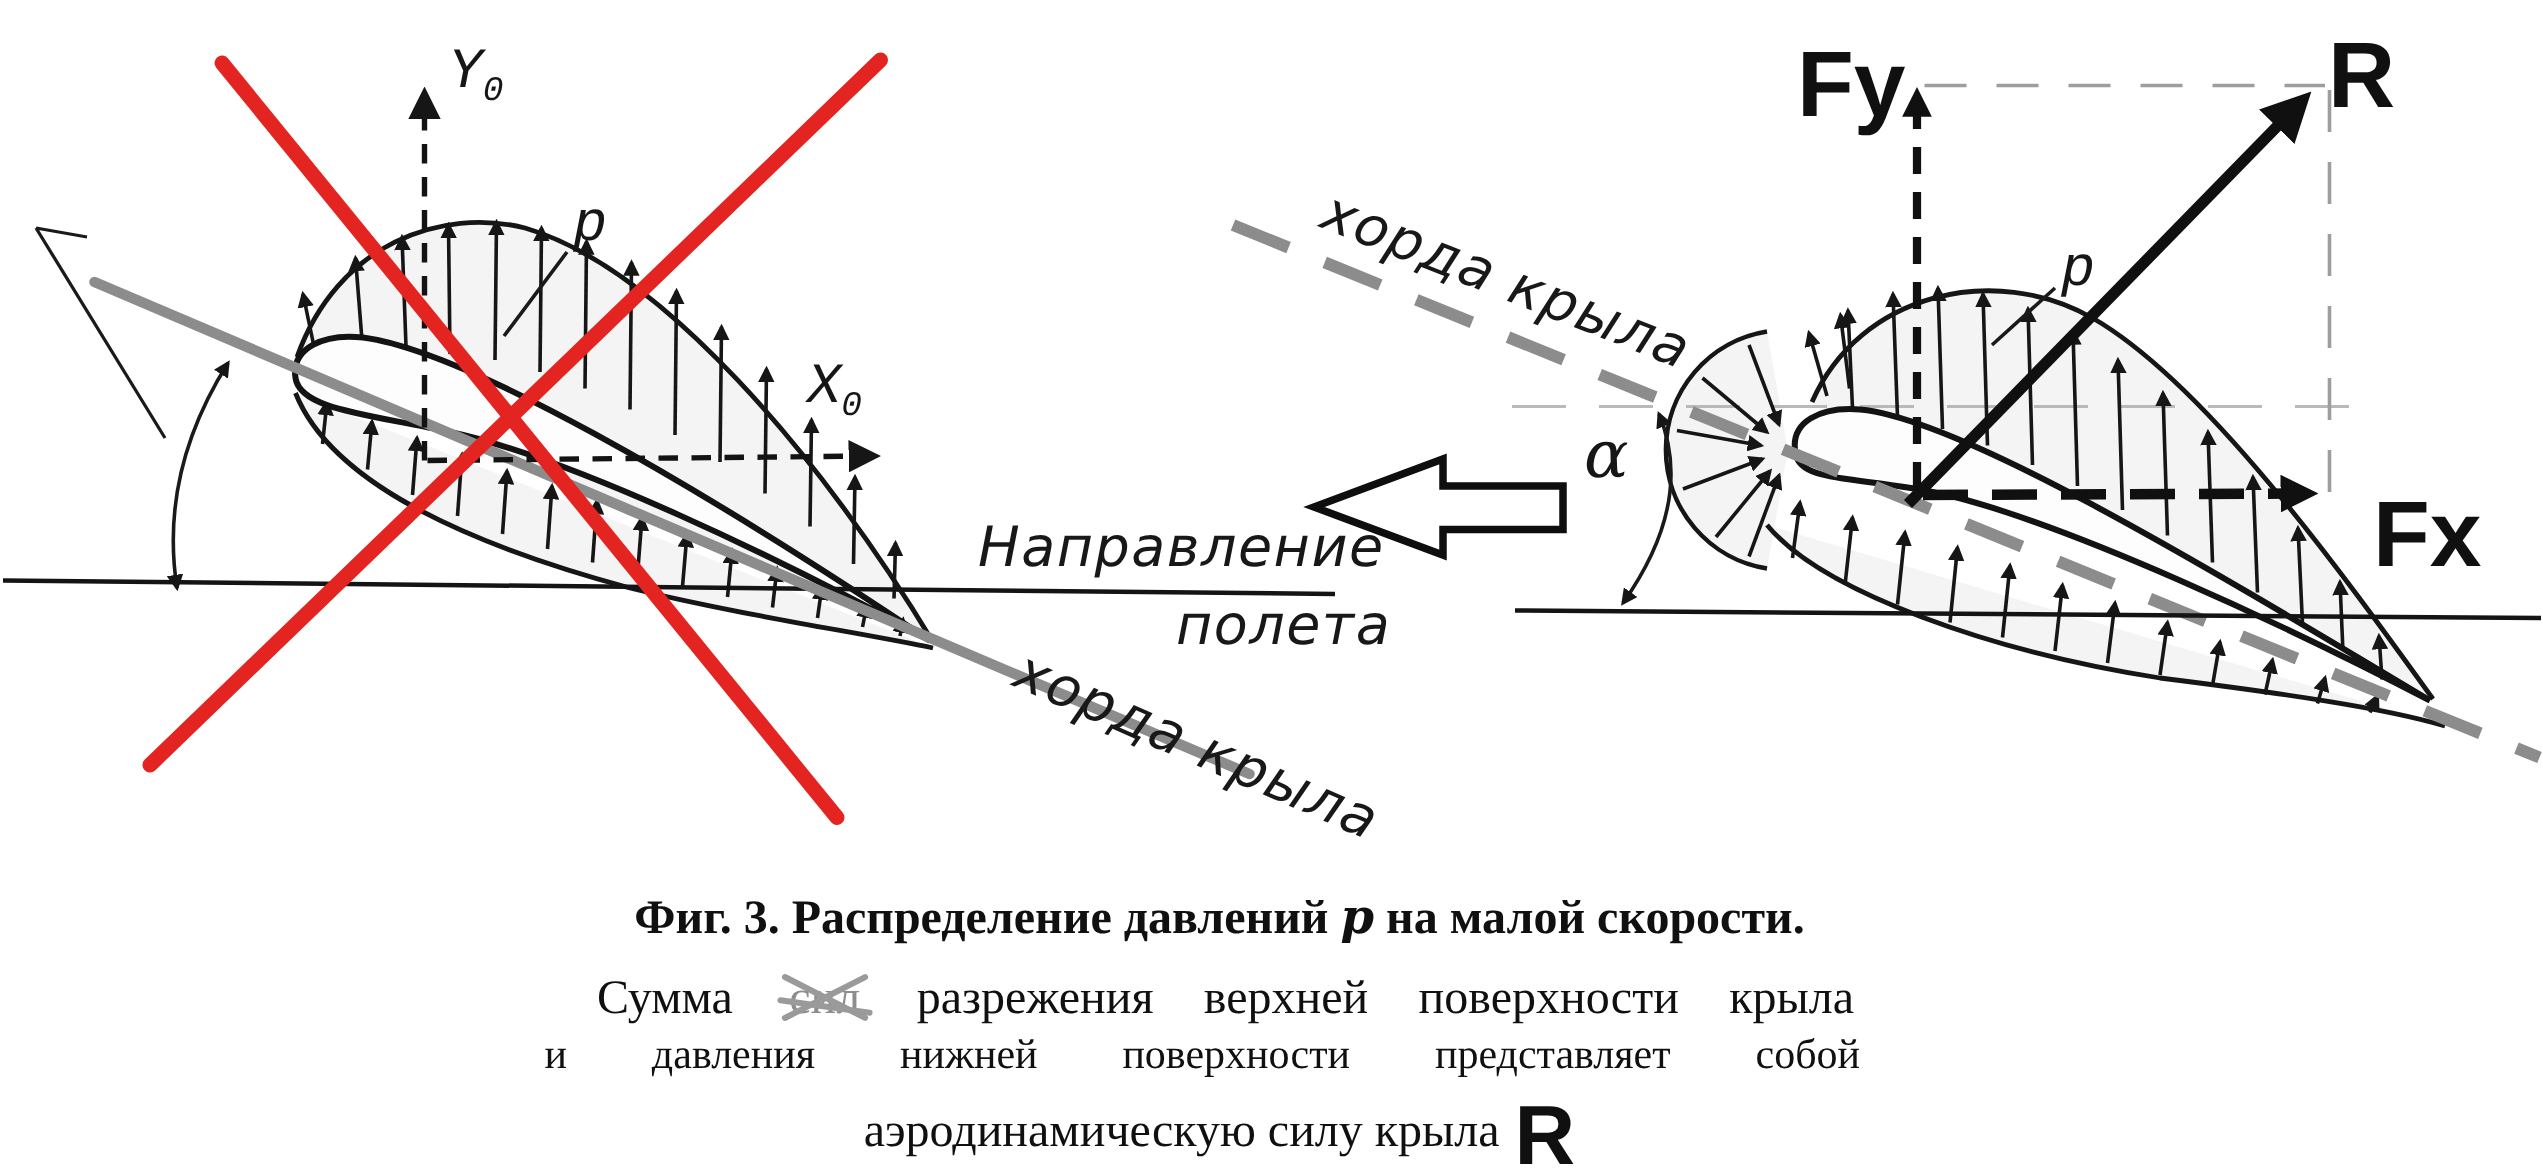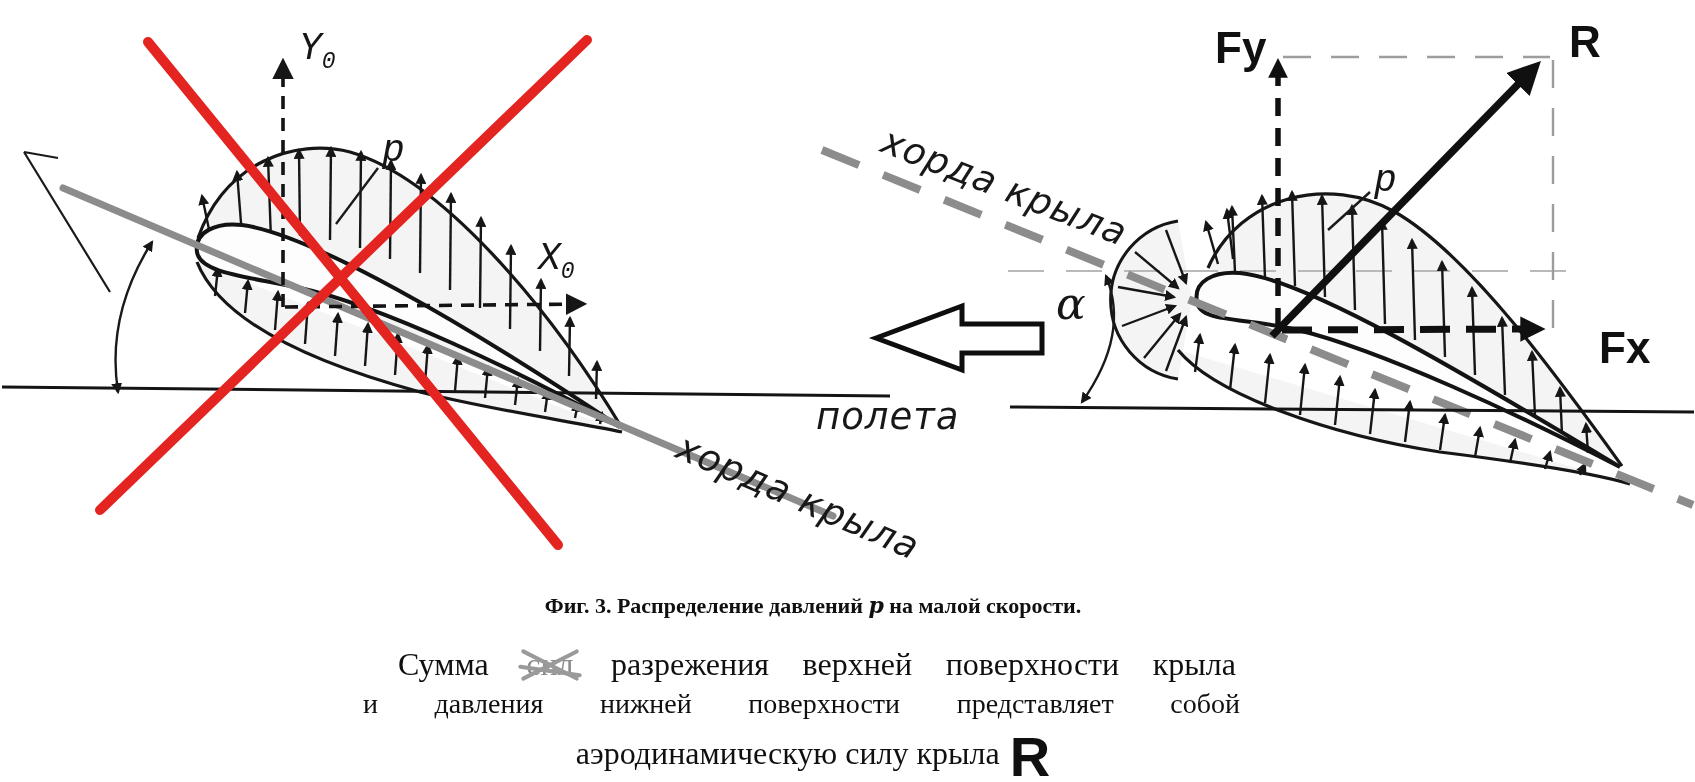--- a/index.html
+++ b/index.html
@@ -6,26 +6,26 @@
   #figure-canvas{
     position:relative;width:1695px;height:782px;background:#ffffff;overflow:hidden;
     font-family:"DejaVu Sans",sans-serif;color:#141414;
   }
   svg{position:absolute;left:0;top:0;}
   .lbl{position:absolute;white-space:nowrap;line-height:1;}
   .hand{font-family:"DejaVu Sans",sans-serif;font-style:italic;font-weight:500;
         font-size:37px;letter-spacing:1px;color:#181818;}
   .mathlbl{font-family:Liberation Mono, monospace;font-style:italic;font-size:38px;color:#161616;}
   .mathlbl sub{font-size:23px;}
-  .boldvec{font-family:"Liberation Sans",sans-serif;font-weight:700;font-size:44px;color:#101010;margin-left:17px;}
+  .boldvec{font-family:"Liberation Sans",sans-serif;font-weight:700;font-size:62px;color:#101010;}
   .alpha{font-family:"DejaVu Serif",serif;font-style:italic;font-size:44px;color:#161616;}
   .rot{transform-origin:left top;}
   
   .cap{position:absolute;font-family:"Liberation Serif",serif;color:#101010;}
-  .cap-title{left:290px;top:592px;width:1046px;text-align:center;font-weight:700;font-size:22px;}
+  .cap-title{left:290px;top:592px;width:1046px;text-align:center;font-weight:700;font-size:32px;}
   .cap-title .it{font-style:italic;font-weight:700;font-family:"DejaVu Serif",serif;}
   .cap-l2{left:398px;top:646px;width:838px;font-size:32px;text-align:justify;text-align-last:justify;}
   .cap-l3{left:363px;top:688px;width:877px;font-size:28px;text-align:justify;text-align-last:justify;}
   .cap-l4{left:290px;top:724px;width:1046px;text-align:center;font-size:32px;}
   .cap-l4 .bigR{font-family:"Liberation Sans",sans-serif;font-weight:700;font-size:56px;
                 vertical-align:-12px;margin-left:10px;}
   .struck{position:relative;display:inline-block;color:#8d8d8d;padding:0 4px;}
   .struck .bar{position:absolute;left:-8%;top:46%;width:116%;height:4px;border-radius:3px;}
 </style>
 </head>
@@ -184,21 +184,22 @@
 
 <div class="lbl mathlbl" style="left:299px;top:30px;">
   <span>Y</span><sub>0</sub>
 </div>
 <div class="lbl mathlbl" style="left:538px;top:240px;">
   <span>X</span><sub>0</sub>
 </div>
 
 <div class="lbl mathlbl" style="left:382px;top:132px;">p</div>
 
-<div class="lbl hand" style="left:816px;top:398px;text-align:center;">полета</div>
+<div class="lbl hand" style="left:652px;top:346px;">Направление</div>
+<div class="lbl hand" style="left:784px;top:398px;text-align:center;">полета</div>
 
 <div class="lbl hand rot" style="left:686px;top:428px;transform:rotate(23.5deg);">хорда крыла</div>
 
 <div class="lbl hand rot" style="left:890px;top:122px;transform:rotate(21.5deg);">хорда крыла</div>
 
 <div class="lbl alpha" style="left:1056px;top:282px;">α</div>
 
 <div class="lbl mathlbl" style="left:1374px;top:162px;">p</div>
 
 <div class="lbl boldvec" style="left:1198px;top:26px;">Fy</div>

